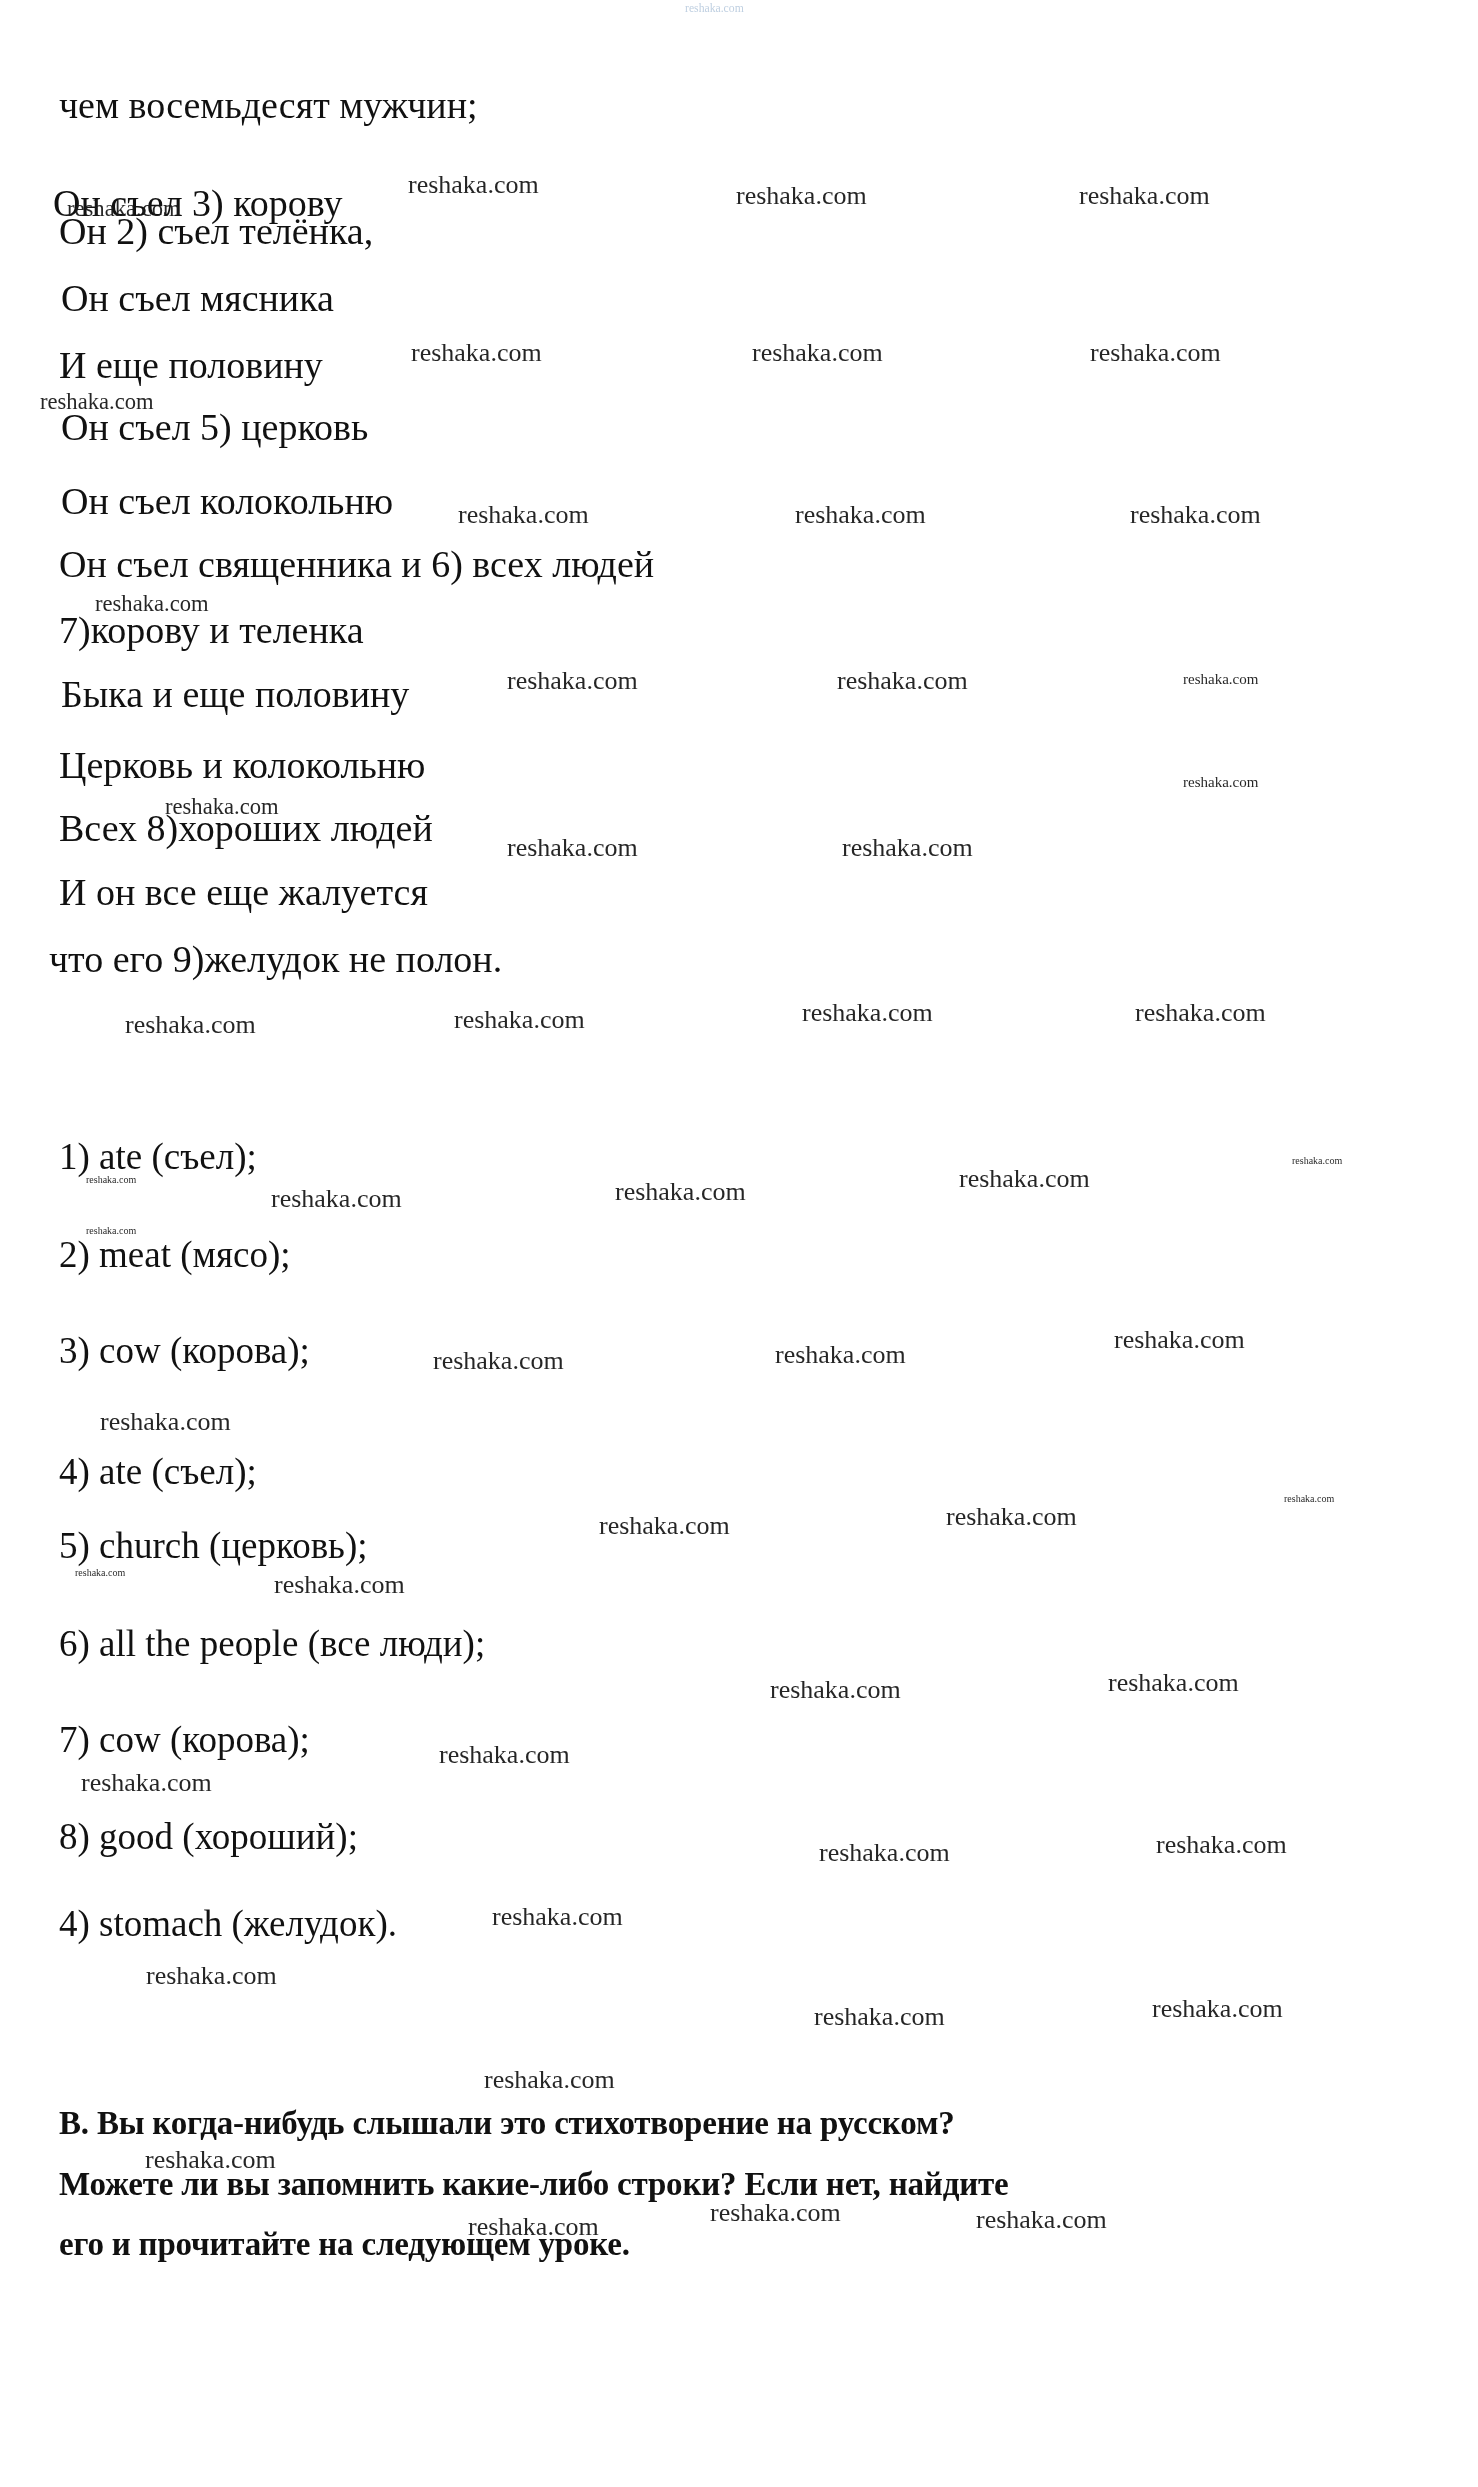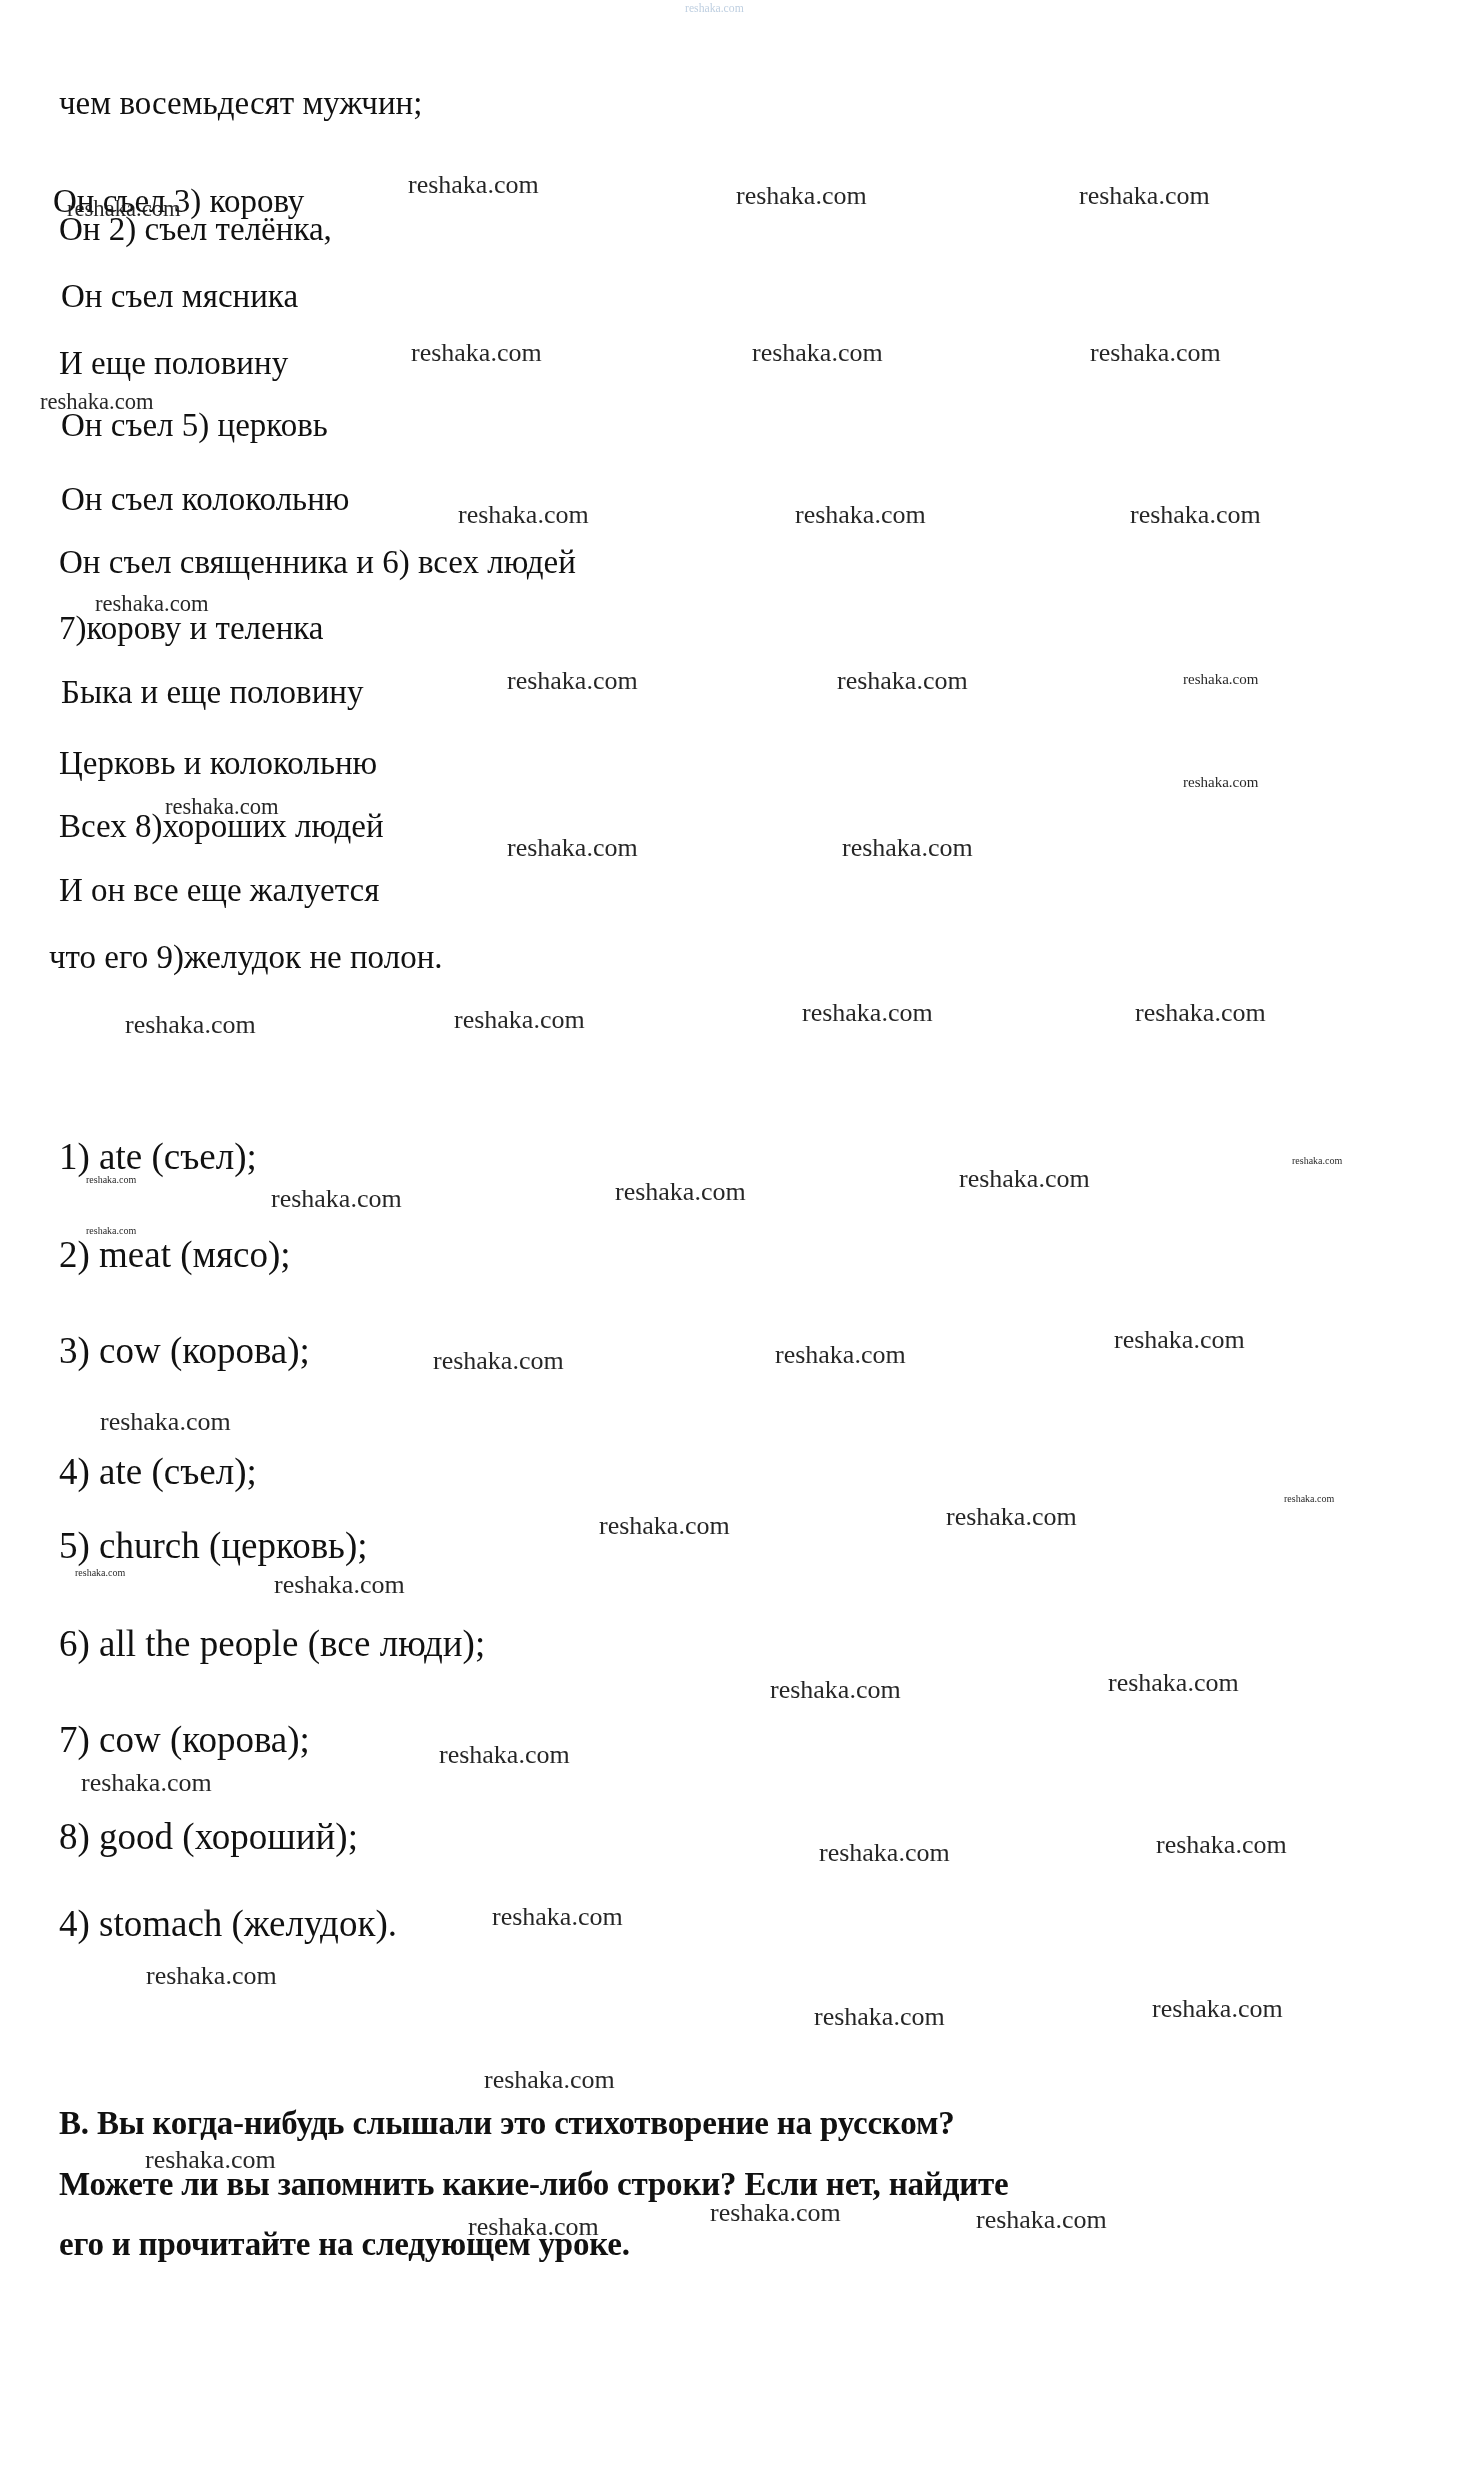--- a/index.html
+++ b/index.html
@@ -15,21 +15,21 @@
     color: #000000;
     overflow: hidden;
   }
   .page {
     position: absolute;
     inset: 0;
   }
   .line {
     position: absolute;
     font-family: "Liberation Serif", serif;
-    font-size: 33px;
+    font-size: 38px;
     line-height: 1.05;
     white-space: nowrap;
     color: #111111;
   }
   .line.bold {
     font-weight: bold;
     font-size: 33px;
     letter-spacing: -0.2px;
   }
   .wm {

